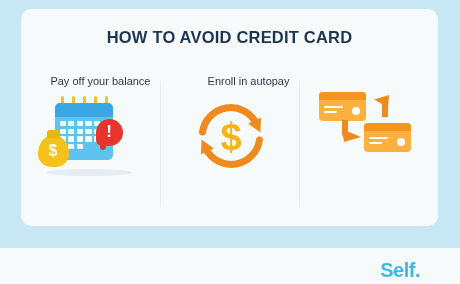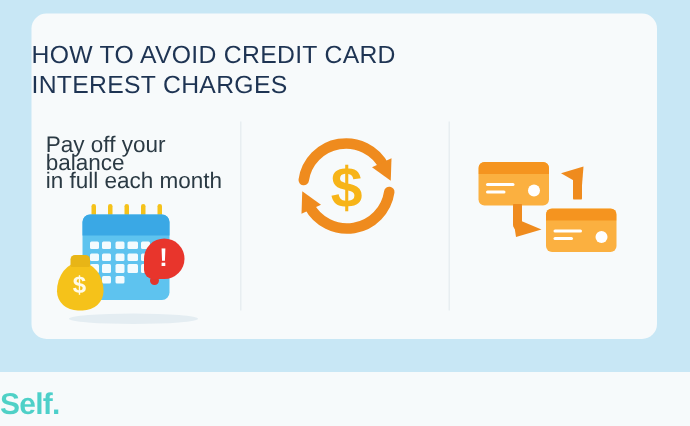--- a/index.html
+++ b/index.html
@@ -29,21 +29,21 @@
     width: 460px;
     height: 36px;
     background: #f6fafb;
   }
 
   .brand-logo {
     position: absolute;
     left: 0;
     top: 258px;
     width: 420px;
-    text-align: left;
+    text-align: right;
     font-size: 20px;
     font-weight: bold;
     letter-spacing: -0.5px;
     line-height: 24px;
     background: linear-gradient(90deg, #4fd1c5 0%, #41c8e0 45%, #38b6f0 100%);
     -webkit-background-clip: text;
     background-clip: text;
     color: transparent;
     -webkit-text-fill-color: transparent;
   }
@@ -57,23 +57,24 @@
     height: 217px;
     background: #f7fafb;
     border-radius: 10px;
   }
 
   .title {
     position: absolute;
     left: 0;
     top: 18px;
     width: 417px;
+    text-align: center;
     color: #1e3453;
     font-size: 16.5px;
-    font-weight: normal;
+    font-weight: bold;
     line-height: 20px;
     letter-spacing: 0.2px;
   }
 
   .columns {
     position: absolute;
     left: 0;
     top: 66px;
     width: 417px;
     height: 140px;
@@ -92,26 +93,26 @@
     position: absolute;
     left: 0;
     top: 6px;
     width: 1px;
     height: 126px;
     background: #e8eef1;
   }
 
   .col-heading {
     color: #2b3a44;
-    font-size: 15px;
+    font-size: 11px;
     line-height: 12px;
-    text-align: left;
+    text-align: right;
     font-weight: normal;
     width: 120px;
-    margin-top: 16px;
+    margin-top: 0;
   }
 
   .icon-wrap {
     position: relative;
     width: 118px;
     height: 96px;
     margin-top: 4px;
   }
 
   
@@ -291,29 +292,27 @@
 </style>
 </head>
 <body>
 
 <div id="infographic">
 
   <div class="panel">
 
     <div class="title">
       <div>HOW TO AVOID CREDIT CARD</div>
-      <div>INTEREST CHARGES</div>
     </div>
 
     <div class="columns">
 
       <div class="col">
         <div class="col-heading">
           <div>Pay off your balance</div>
-          <div>in full each month</div>
         </div>
         <div class="icon-wrap">
           <div class="cal-shadow"></div>
           <div class="cal-ring" style="left:29px;"></div>
           <div class="cal-ring" style="left:40px;"></div>
           <div class="cal-ring" style="left:51px;"></div>
           <div class="cal-ring" style="left:62px;"></div>
           <div class="cal-ring" style="left:73px;"></div>
           <div class="cal-body"></div>
           <div class="cal-header"></div>
@@ -341,20 +340,23 @@
           <div class="alert-badge">
             <div class="alert-mark">!</div>
           </div>
           <div class="money-bag">
             <div class="bag-dollar">$</div>
           </div>
         </div>
       </div>
 
       <div class="col">
+        <div class="col-heading">
+          <div>Enroll in autopay</div>
+        </div>
         <div class="autopay-wrap">
           <svg class="autopay-svg" width="74" height="74" viewBox="0 0 74 74">
 
             <path d="M8.5 33 A28.5 28.5 0 0 1 62 24" fill="none" stroke="#ef8b1e" stroke-width="7" stroke-linecap="round"></path>
             <polygon points="66.5,33.5 54,24.5 67,18.5" fill="#ef8b1e"></polygon>
 
             <path d="M65.5 41 A28.5 28.5 0 0 1 12 50" fill="none" stroke="#ef8b1e" stroke-width="7" stroke-linecap="round"></path>
             <polygon points="7.5,40.5 20,49.5 7,55.5" fill="#ef8b1e"></polygon>
 
             <text x="37" y="51" text-anchor="middle" font-family="Liberation Sans, sans-serif" font-size="38" font-weight="bold" fill="#f7b418">$</text>

